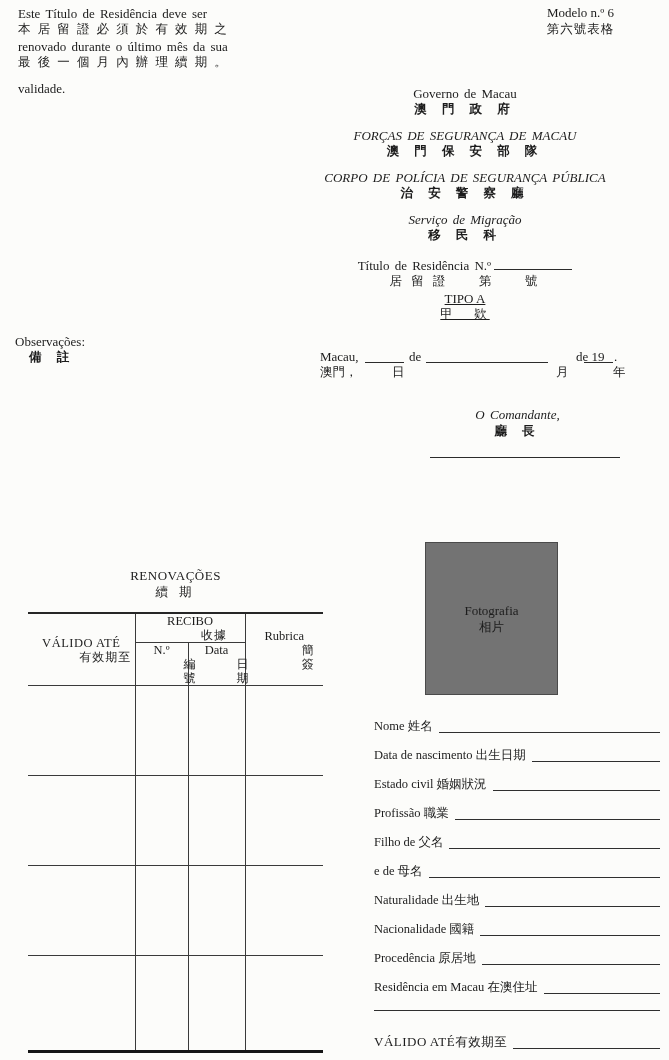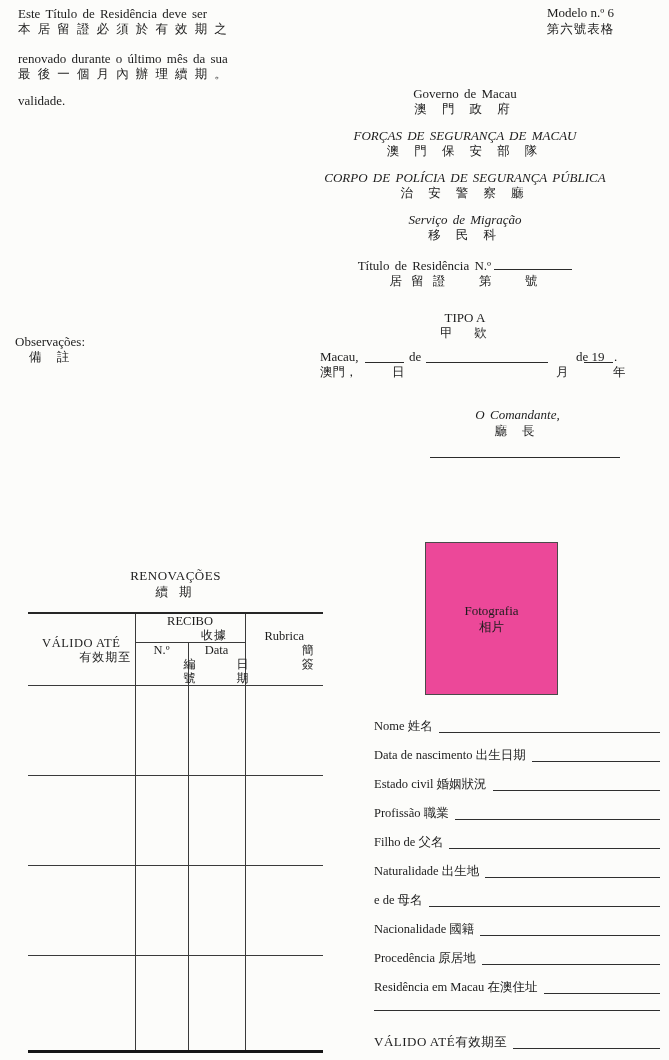--- a/index.html
+++ b/index.html
@@ -11,26 +11,26 @@
   }
   .abs{position:absolute;}
   .center{text-align:center;}
   .it{font-style:italic;}
   .pre{white-space:pre;}
   .zh{font-size:12.5px;}
   .sp1{letter-spacing:1px;}
   .sp2{letter-spacing:2px;}
   .sp3{letter-spacing:3px;}
   .sp4{letter-spacing:4px;}
-  .sp6{letter-spacing:6px;}
+  .sp6{letter-spacing:6px;font-weight:bold;}
   .ws{word-spacing:2px;}
 
   
   .note .pt{line-height:15px;word-spacing:2px;}
-  .note .zh{line-height:16px;margin-bottom:14px;}
+  .note .zh{line-height:16px;margin-bottom:2px;}
   .note .zh.last{margin-bottom:11px;}
 
   
   .hdr div{line-height:15px;}
   .hdr .zh{line-height:16px;}
   .hdr .mt{margin-top:11px;font-style:italic;}
 
   .blank{display:inline-block;height:11px;border-bottom:1px solid #2b2b2b;}
   .hline{border-bottom:1px solid #2b2b2b;height:0;}
 
@@ -48,21 +48,21 @@
   thead tr.r2 th{height:39px;}
   thead th{border-bottom:1px solid #3a3a3a;}
   thead .cv,thead .cb{border-bottom:1px solid #3a3a3a;}
   tbody td{height:89px;border-bottom:1px solid #3a3a3a;}
   tbody tr:last-child td{height:94px;border-bottom:none;}
   tbody td.b1,tbody td.b2,tbody td.b3{border-right:1px solid #3a3a3a;}
   .valid-hdr{letter-spacing:0.5px;}
 
   
   .photo{border:1.5px solid #4a4a4a;display:flex;flex-direction:column;
-    align-items:center;justify-content:center;line-height:16px;background:#ec4899;text-align:center;}
+    align-items:center;justify-content:center;line-height:16px;background:#737373;text-align:center;}
 
   
   .fields{font-size:12.5px;margin-left:12px;}
   .frow{display:flex;align-items:flex-end;height:29px;}
   .frow .lbl{white-space:nowrap;line-height:14px;}
   .frow .fline{flex:1;border-bottom:1px solid #2f2f2f;margin-left:6px;}
   .frow.cont{height:17px;}
   .frow.cont .fline{margin-left:0;}
   .frow.vrow{height:38px;font-size:13px;}
   .frow.vrow .lbl{letter-spacing:0.5px;}
@@ -97,21 +97,21 @@
   </div>
 
   <div class="abs center" style="left:270px;top:258px;width:390px;line-height:15px;">
     <div>
       <span class="ws">Título de Residência N.º</span>
       <span class="blank" style="width:78px;"></span>
     </div>
     <div class="zh pre sp3" style="line-height:17px;">居 留 證     第     號</div>
   </div>
 
-  <div class="abs center" style="left:270px;top:310px;width:390px;line-height:15px;">
+  <div class="abs center" style="left:270px;top:291px;width:390px;line-height:15px;text-decoration:underline;">
     <div>TIPO A</div>
     <div class="zh pre sp3" style="line-height:17px;">甲   欵</div>
   </div>
 
   <div class="abs" style="left:15px;top:334px;line-height:15px;">
     <div>Observações:</div>
     <div class="zh sp6" style="margin-left:14px;line-height:17px;">備 註</div>
   </div>
 
   <span class="abs" style="left:320px;top:349px;">Macau,</span>
@@ -218,25 +218,25 @@
     </div>
     <div class="frow">
       <span class="lbl"><span>Profissão</span> <span class="zh">職業</span></span>
       <span class="fline"></span>
     </div>
     <div class="frow">
       <span class="lbl"><span>Filho de</span> <span class="zh">父名</span></span>
       <span class="fline"></span>
     </div>
     <div class="frow">
+      <span class="lbl"><span>e de</span> <span class="zh">母名</span></span>
+      <span class="fline"></span>
+    </div>
+    <div class="frow">
       <span class="lbl"><span>Naturalidade</span> <span class="zh">出生地</span></span>
-      <span class="fline"></span>
-    </div>
-    <div class="frow">
-      <span class="lbl"><span>e de</span> <span class="zh">母名</span></span>
       <span class="fline"></span>
     </div>
     <div class="frow">
       <span class="lbl"><span>Nacionalidade</span> <span class="zh">國籍</span></span>
       <span class="fline"></span>
     </div>
     <div class="frow">
       <span class="lbl"><span>Procedência</span> <span class="zh">原居地</span></span>
       <span class="fline"></span>
     </div>

